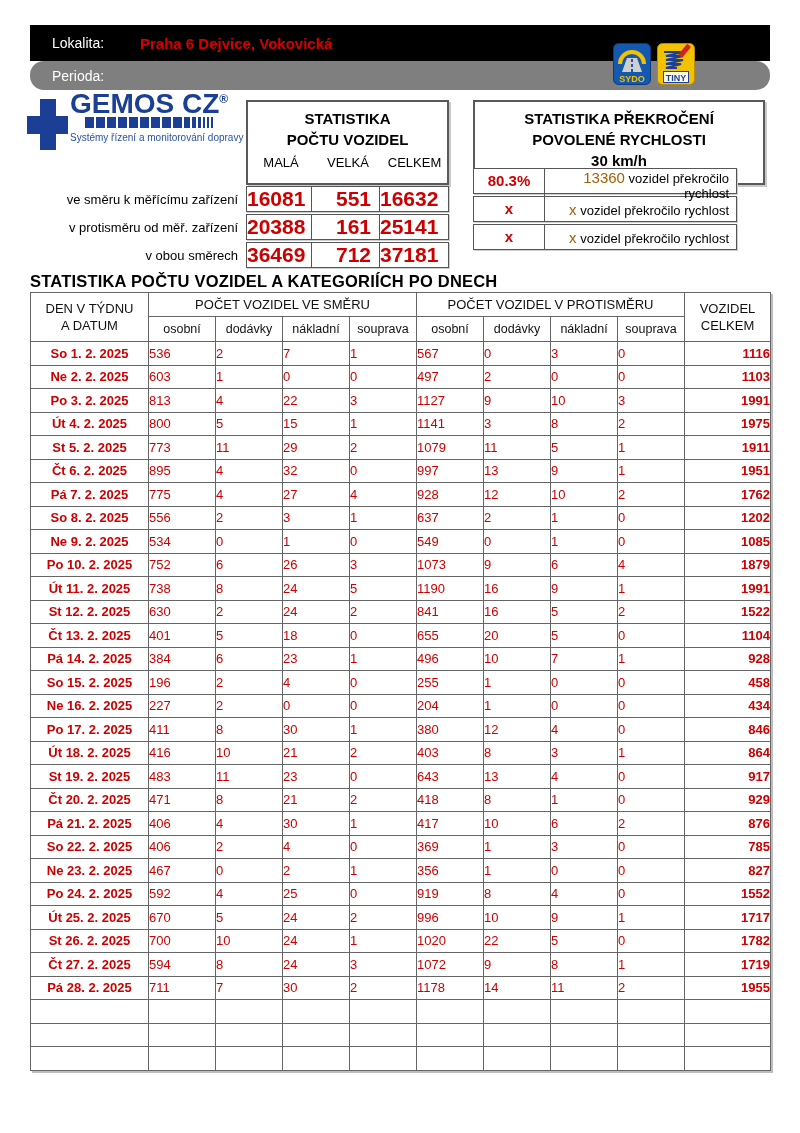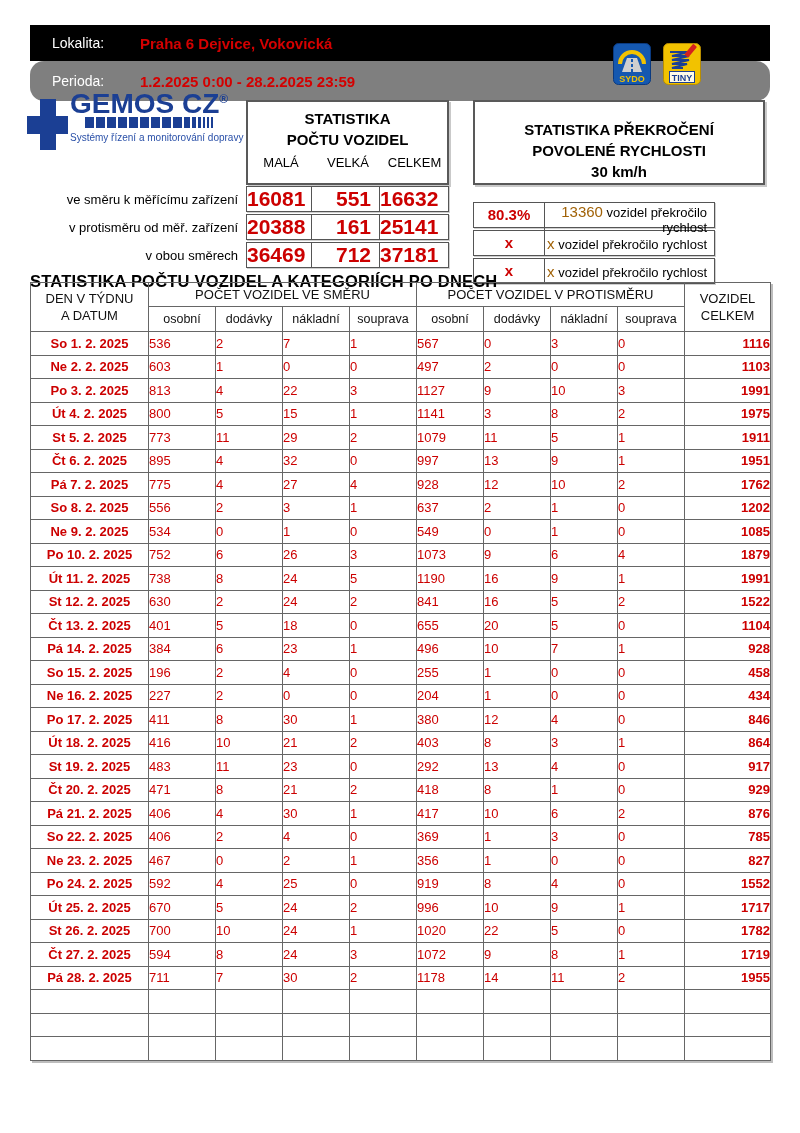--- a/index.html
+++ b/index.html
@@ -1,62 +1,62 @@
 <!DOCTYPE html>
 <html><head>
 <meta charset="utf-8">
 <style>
   * { box-sizing: border-box; }
   body { margin:0; background:#ffffff; font-family:"Liberation Sans", sans-serif; }
   .page { position:relative; width:800px; height:1133px; background:#fff; overflow:hidden; }
 
   
   .bar-black { position:absolute; left:30px; top:25px; width:740px; height:36px; background:#000; display:flex; align-items:center; }
-  .bar-gray  { position:absolute; left:30px; top:61px; width:740px; height:40px; background:#7f7f7f; display:flex; align-items:center;border-radius:14px; }
+  .bar-gray  { position:absolute; left:30px; top:61px; width:740px; height:29px; background:#7f7f7f; display:flex; align-items:center;border-radius:14px; }
   .bar-label { color:#fff; font-size:14px; margin-left:22px; width:88px; }
   .bar-value { color:#d40000; font-weight:bold; font-size:15px; }
 
-  .icon-strip { position:absolute; left:613px; top:43px; display:flex; gap:12px; }
+  .icon-strip { position:absolute; left:613px; top:43px; display:flex; gap:6px; }
   .icon-strip svg { display:block; }
 
   
   .logo { position:absolute; left:27px; top:92px; width:215px; height:58px; }
   .logo-plus-v { position:absolute; left:13px; top:7px; width:16px; height:51px; background:#1b3f94; }
   .logo-plus-h { position:absolute; left:0px; top:24px; width:41px; height:18px; background:#1b3f94; }
   .logo-name { position:absolute; left:43px; top:-4px; font-size:28px; font-weight:bold; color:#1b3f94; letter-spacing:0px; white-space:nowrap; }
   .logo-reg { font-size:12px; vertical-align:super; }
   .logo-strip { position:absolute; left:58px; top:25px; height:11px; display:flex; gap:2px; align-items:stretch; }
   .logo-strip i { background:#1b3f94; display:block; }
   .logo-tagline { position:absolute; left:43px; top:40px; font-size:10px; color:#2a50a8; white-space:nowrap; }
 
   
   .box-vozidel { position:absolute; left:246px; top:100px; width:203px; height:85px; border:2px solid #595959; background:#fff; text-align:center; box-shadow:2px 2px 0 #c9c9c9; }
   .box-rychlost { position:absolute; left:473px; top:100px; width:292px; height:85px; border:2px solid #595959; background:#fff; text-align:center; box-shadow:2px 2px 0 #c9c9c9; }
   .box-title { font-size:15px; font-weight:bold; color:#000; line-height:21px; }
   .box-vozidel .box-title:first-child { margin-top:6px; }
-  .box-rychlost .box-title:first-child { margin-top:17px; }
+  .box-rychlost .box-title:first-child { margin-top:6px; }
   .bv-cols { display:grid; grid-template-columns:66px 68px 65px; margin-top:5px; font-size:13px; color:#000; }
 
   
   .dir-label { position:absolute; left:30px; width:208px; height:26px; display:flex; align-items:center; justify-content:flex-end; font-size:13px; color:#000; }
   .stats-left { position:absolute; left:246px; top:186px; width:203px; }
-  .stats-right { position:absolute; left:473px; top:202px; width:242px; }
+  .stats-right { position:absolute; left:473px; top:168px; width:264px; }
   .stat-row { height:26px; margin-bottom:2px; border:1px solid #555; background:#fff; display:grid; grid-template-columns:65px 68px 66px; align-items:center; box-shadow:1px 1px 0 #cfcfcf; }
   .stat-cell { display:block; text-align:right; padding-right:8px; font-size:21px; font-weight:bold; color:#cc0000; border-right:1px solid #555; height:100%; line-height:24px; }
   .stat-cell.last { border-right:none; }
   .speed-row { height:26px; margin-bottom:2px; border:1px solid #555; background:#fff; display:grid; grid-template-columns:71px 1fr; align-items:center; box-shadow:1px 1px 0 #cfcfcf; }
   .speed-pct { text-align:center; font-size:15px; font-weight:bold; color:#cc0000; border-right:1px solid #555; height:100%; line-height:24px; }
   .speed-rest { text-align:right; padding-right:7px; font-size:13px; color:#000; }
   .speed-num { color:#a16207; font-weight:normal; font-size:15px; }
 
   
   .section-title { position:absolute; left:30px; top:272px; font-size:16.5px; font-weight:bold; color:#000; letter-spacing:0.2px; }
 
   
-  .daily-wrap { position:absolute; left:30px; top:282px; }
+  .daily-wrap { position:absolute; left:30px; top:292px; }
   table.daily { border-collapse:collapse; table-layout:fixed; width:740px; border:1px solid #3a3a3a; box-shadow:2px 2px 0 #bdbdbd; }
   table.daily th, table.daily td { border:1px solid #666; padding:0; overflow:hidden; white-space:nowrap; }
   table.daily thead th { font-weight:normal; font-size:13px; color:#111; text-align:center; }
   table.daily thead tr.h1 th { height:24px; }
   table.daily thead tr.h2 th { height:25px; font-size:12.5px; }
   .th-2line { line-height:17px; }
   table.daily tbody td { height:23.5px; font-size:13px; }
   td.cell-date  { color:#cc0000; font-weight:bold; text-align:center; }
   td.cell-val   { color:#cc0000; text-align:left; padding-left:5px; }
   td.cell-total { color:#cc0000; font-weight:bold; text-align:right; padding-right:6px; }
@@ -65,21 +65,20 @@
 <body>
 
 <div class="page">
 
   <div class="bar-black">
     <span class="bar-label">Lokalita:</span>
     <span class="bar-value">Praha 6 Dejvice, Vokovická</span>
   </div>
   <div class="bar-gray">
     <span class="bar-label">Perioda:</span>
-    <span class="bar-value">1.2.2025 0:00 - 28.2.2025 23:59</span>
   </div>
 
   <div class="icon-strip">
     <svg width="38" height="42" viewBox="0 0 38 42">
       <rect x="0.5" y="0.5" width="37" height="41" rx="5" fill="#1558b0" stroke="#0a3a80"></rect>
       <polygon points="14,15 24,15 29,29 9,29" fill="#cfcfcf"></polygon>
       <line x1="19" y1="16" x2="19" y2="29" stroke="#1558b0" stroke-width="2" stroke-dasharray="3,2"></line>
       <path d="M7 21 A12 12 0 0 1 31 21" fill="none" stroke="#f2c200" stroke-width="4"></path>
       <text x="19" y="39" font-size="9" font-weight="bold" fill="#f2c200" text-anchor="middle" font-family="Liberation Sans, sans-serif">SYDO</text>
     </svg>
@@ -428,21 +427,21 @@
             <td class="cell-val">3</td>
             <td class="cell-val">1</td>
             <td class="cell-total">864</td>
           </tr>
           <tr>
             <td class="cell-date">St 19. 2. 2025</td>
             <td class="cell-val">483</td>
             <td class="cell-val">11</td>
             <td class="cell-val">23</td>
             <td class="cell-val">0</td>
-            <td class="cell-val">292</td>
+            <td class="cell-val">643</td>
             <td class="cell-val">13</td>
             <td class="cell-val">4</td>
             <td class="cell-val">0</td>
             <td class="cell-total">917</td>
           </tr>
           <tr>
             <td class="cell-date">Čt 20. 2. 2025</td>
             <td class="cell-val">471</td>
             <td class="cell-val">8</td>
             <td class="cell-val">21</td>

